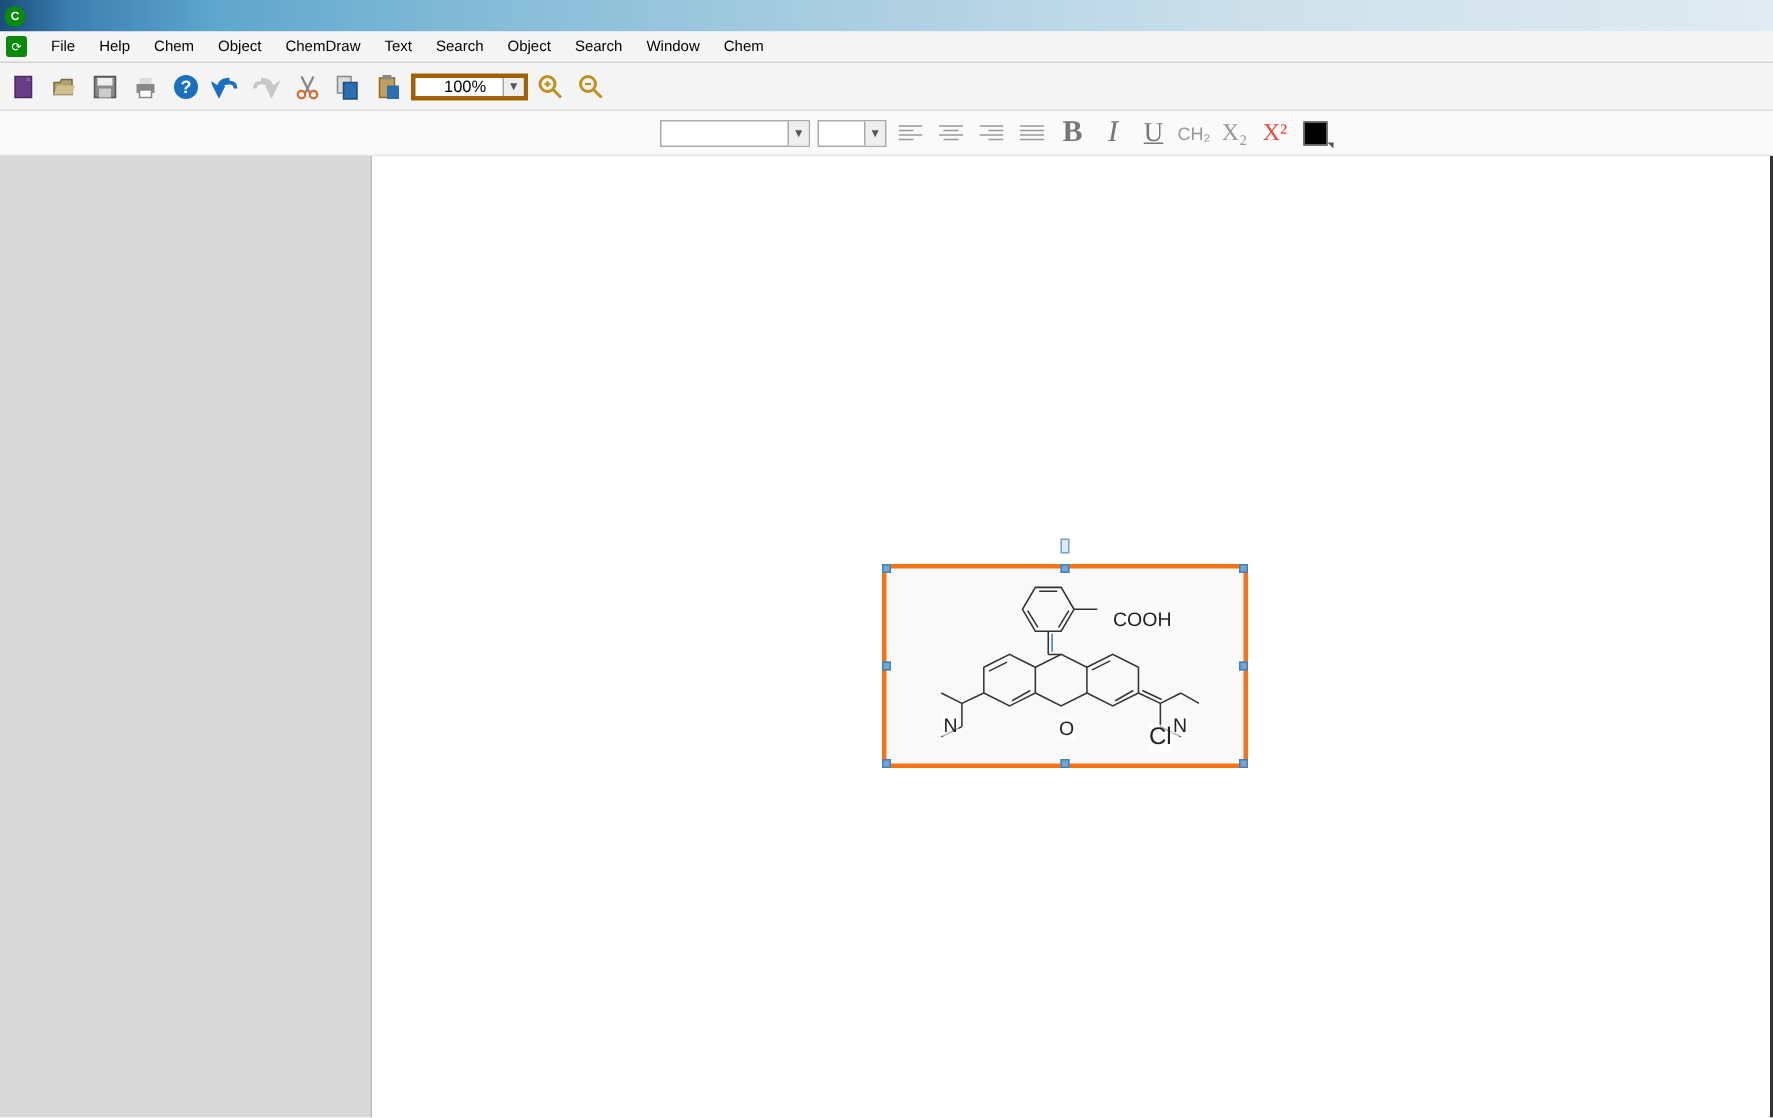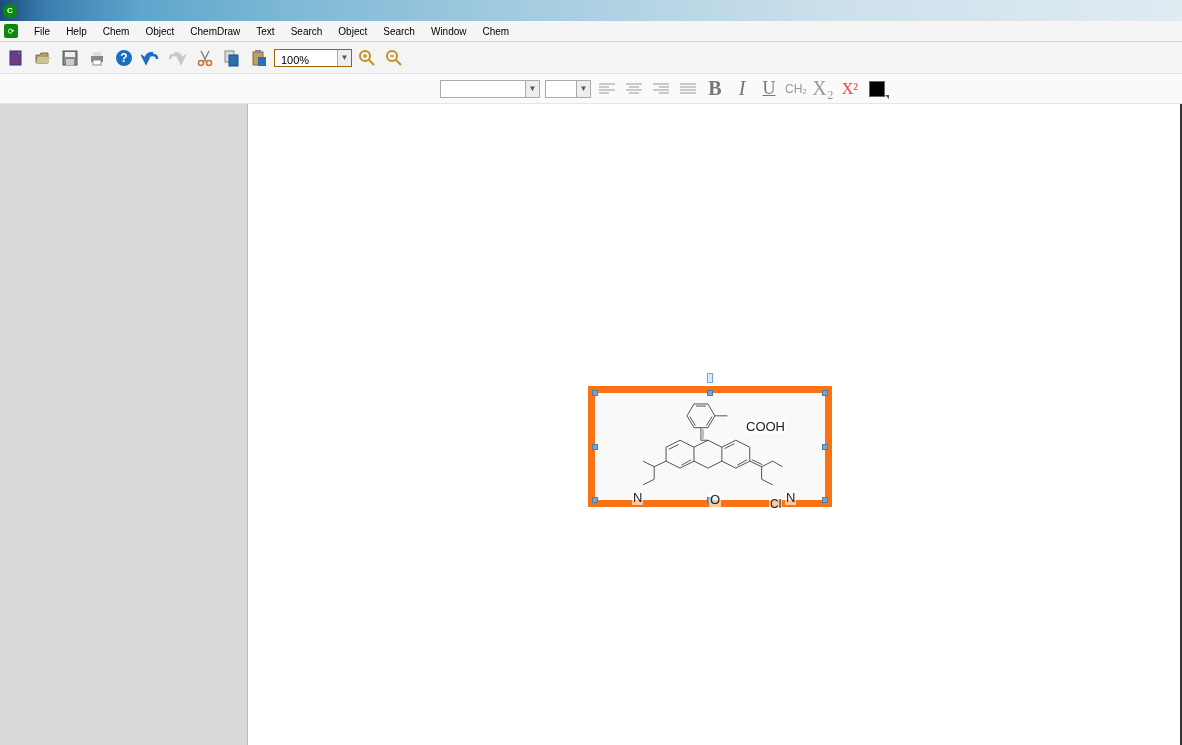--- a/index.html
+++ b/index.html
@@ -59,24 +59,24 @@
     gap: 3px;
   }
   .tbtn {
     width: 24px; height: 24px;
     display: flex; align-items: center; justify-content: center;
     cursor: pointer;
     border-radius: 2px;
   }
   .zoom-select {
     width: 78px; height: 18px;
-    border: 1px solid #a16207;
+    border: 3px solid #a16207;
     background: #fff;
     font-size: 11px;
-    padding-left: 6px;
+    padding-left: 19px;
     display: flex; align-items: flex-end; justify-content: space-between;
   }
   .zoom-select .arrow { width:14px;text-align:center;border-left:1px solid #aaa;font-size:8px;color:#555;background:#eee;height:100%;display:flex;align-items:center;justify-content:center;}
   .formatbar {
     height: 30px;
     background: #fafafa;
     border-bottom: 1px solid #e5e5e5;
     display: flex;
     align-items: center;
     padding-left: 440px;
@@ -93,21 +93,21 @@
     width: 22px; height: 22px;
     display: flex; align-items: center; justify-content: center;
     color: #999;
     cursor: pointer;
   }
   .fmt-btn svg { display:block; }
   .bold { font-family: "Times New Roman", serif; font-weight: bold; font-size: 20px; color:#777; }
   .italic { font-family: "Times New Roman", serif; font-style: italic; font-size: 20px; color:#777; }
   .underline { font-family: "Times New Roman", serif; font-size: 18px; text-decoration: underline; color:#777;}
   .formula { font-size: 12px; color:#999; }
-  .sub { font-family: "Times New Roman", serif; font-size: 20px; color:#999; }
+  .sub { font-family: "Times New Roman", serif; font-size: 16px; color:#999; }
   .sup { font-family: "Times New Roman", serif; font-size: 16px; color:#ef4444; }
   .color-swatch { width:16px; height:16px; background:#000; border:1px solid #666; position:relative;}
   .color-swatch::after{content:"";position:absolute;right:-5px;bottom:-3px;width:0;height:0;border-left:4px solid transparent;border-top:4px solid #555;}
   .workspace {
     display: flex;
     height: calc(745px - 21px - 21px - 32px - 30px);
   }
   .side-panel {
     width: 248px;
     background: #d9d9d9;
@@ -115,24 +115,24 @@
   }
   .canvas-area {
     flex: 1;
     background: #fff;
     position: relative;
     border-right:2px solid #333;
   }
   .selection-box {
     position: absolute;
     left: 340px;
-    top: 282px;
+    top: 272px;
     width: 244px;
-    height: 121px;
-    border: 7px solid #f97316;
+    height: 136px;
+    border: 3px solid #f97316;
     background: rgba(240,240,240,0.4);
   }
   .sel-handle {
     position: absolute;
     width: 6px; height: 6px;
     background: #6fa8d8;
     border:1px solid #4a7fa8;
   }
   .rot-handle {
     position: absolute;
@@ -361,17 +361,17 @@
             <path d="M192 100 L208 92"></path>
             <path d="M208 92 L222 100"></path>
             <path d="M192 100 L192 118"></path>
             <path d="M192 118 L208 126"></path>
           </g>
         </svg>
         <div class="chem-label" style="left:146px;top:22px">COOH</div>
         <div class="chem-label" style="left:110px;top:95px">O</div>
         <div class="chem-label" style="left:33px;top:93px">N</div>
         <div class="chem-label" style="left:186px;top:93px">N</div>
-        <div class="chem-label" style="left:170px;top:100px;font-size:12px">Cl</div>
+        <div class="chem-label" style="left:170px;top:100px;font-size:16px">Cl</div>
       </div>
     </div>
   </div>
 </div>
 
 </body></html>

